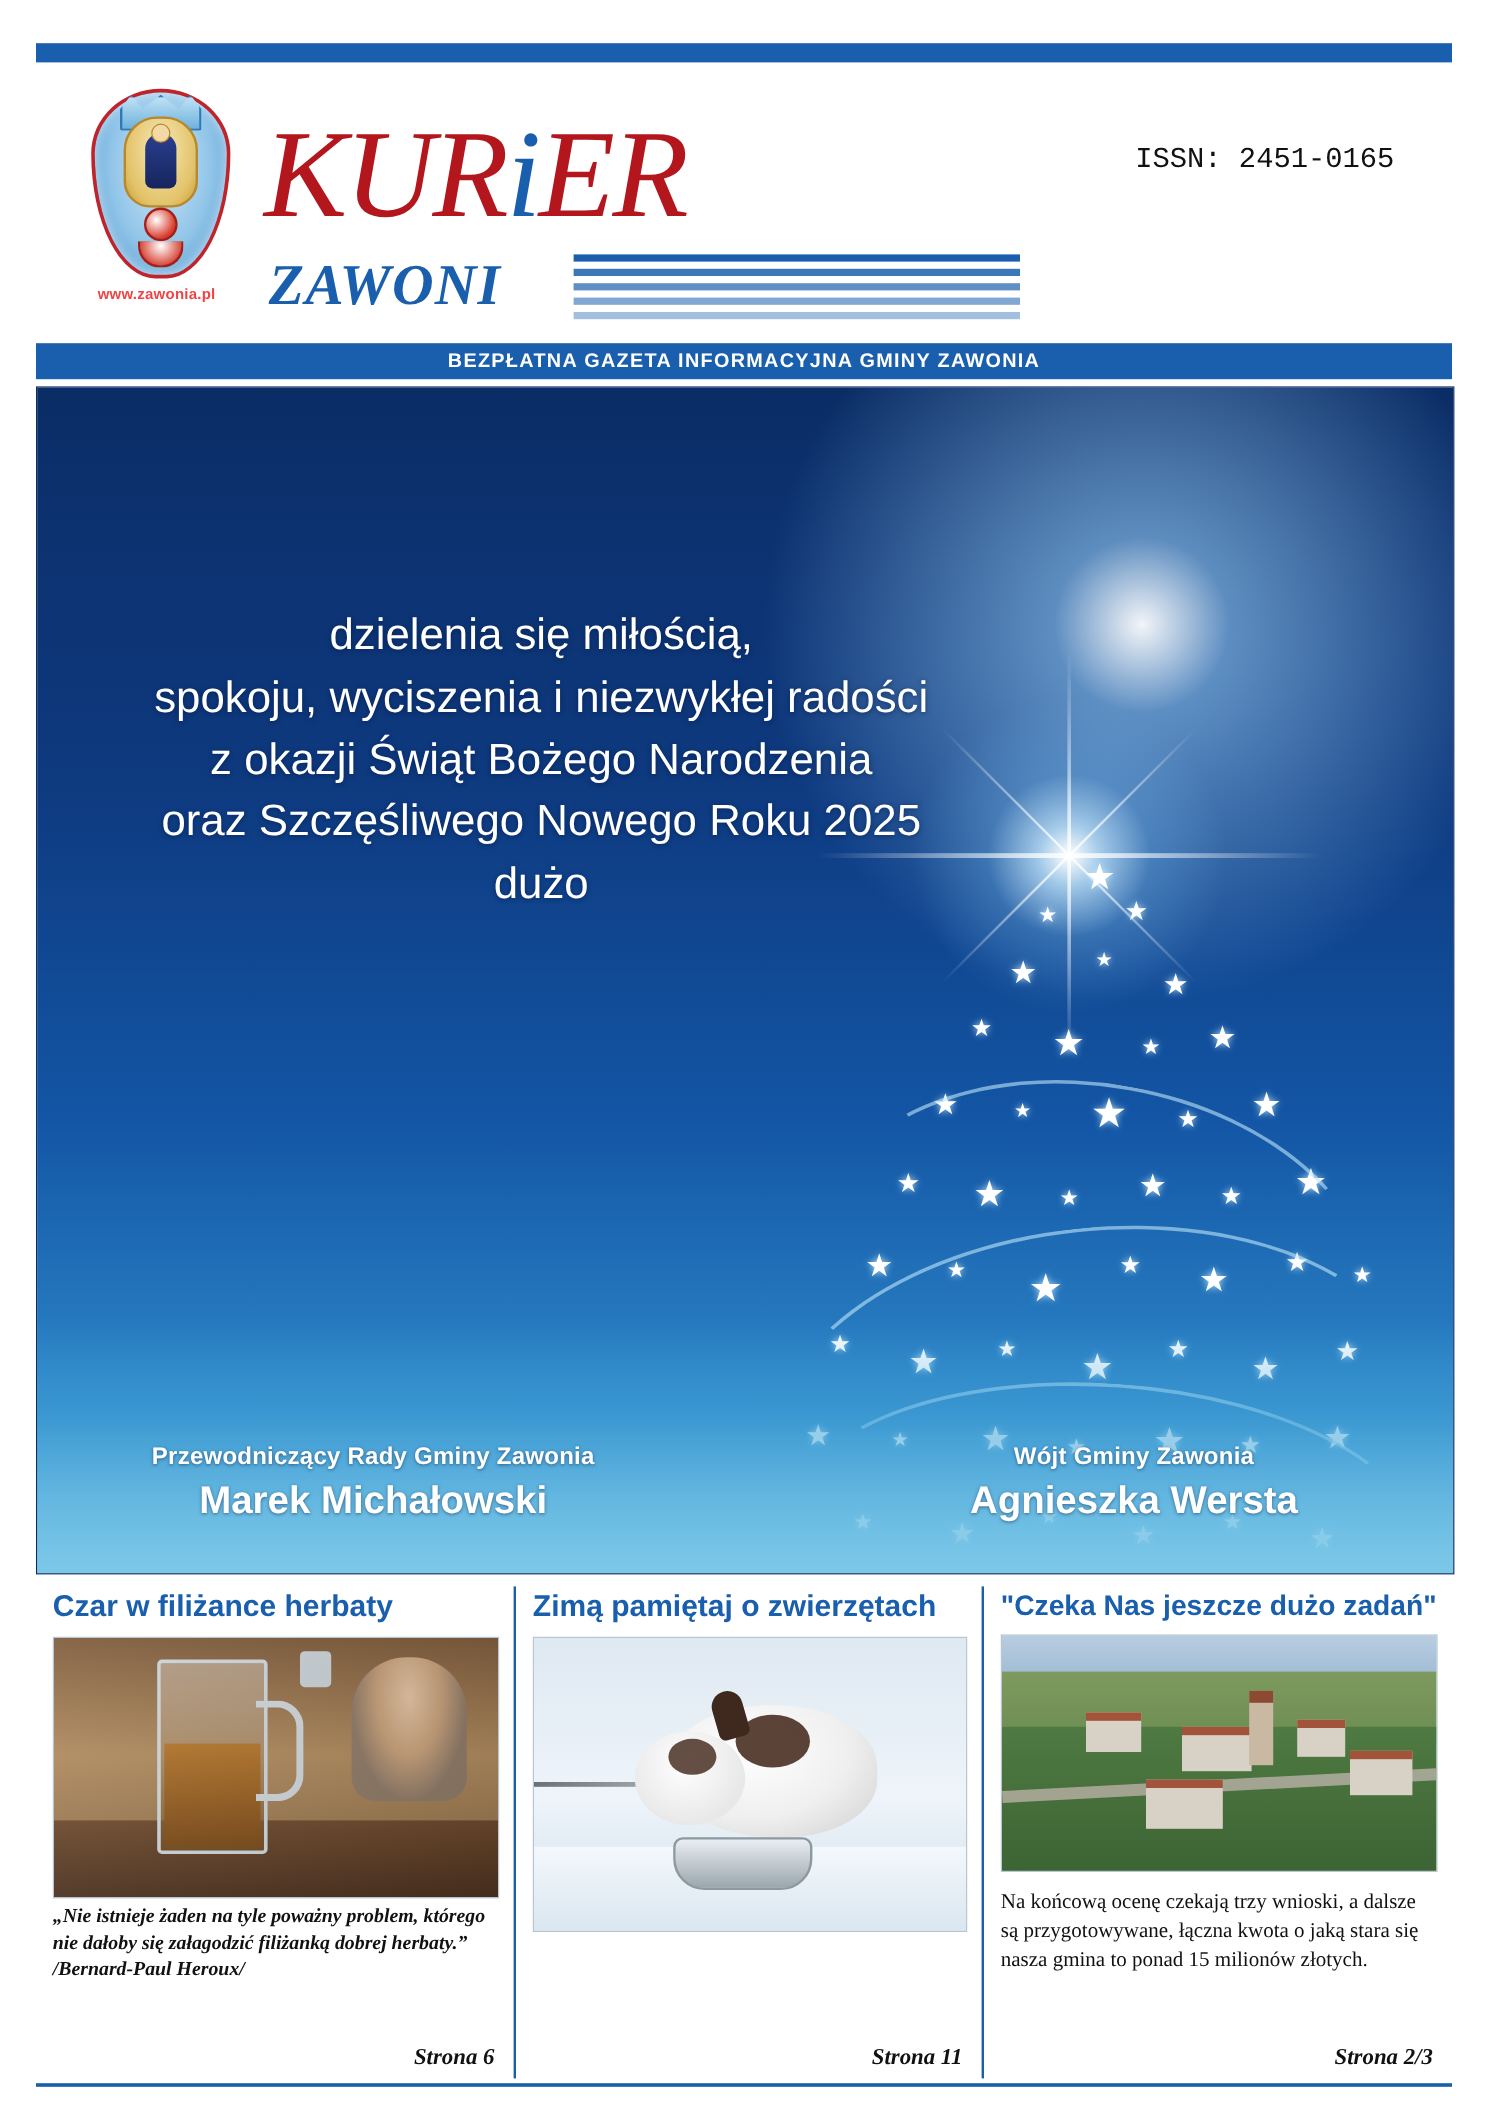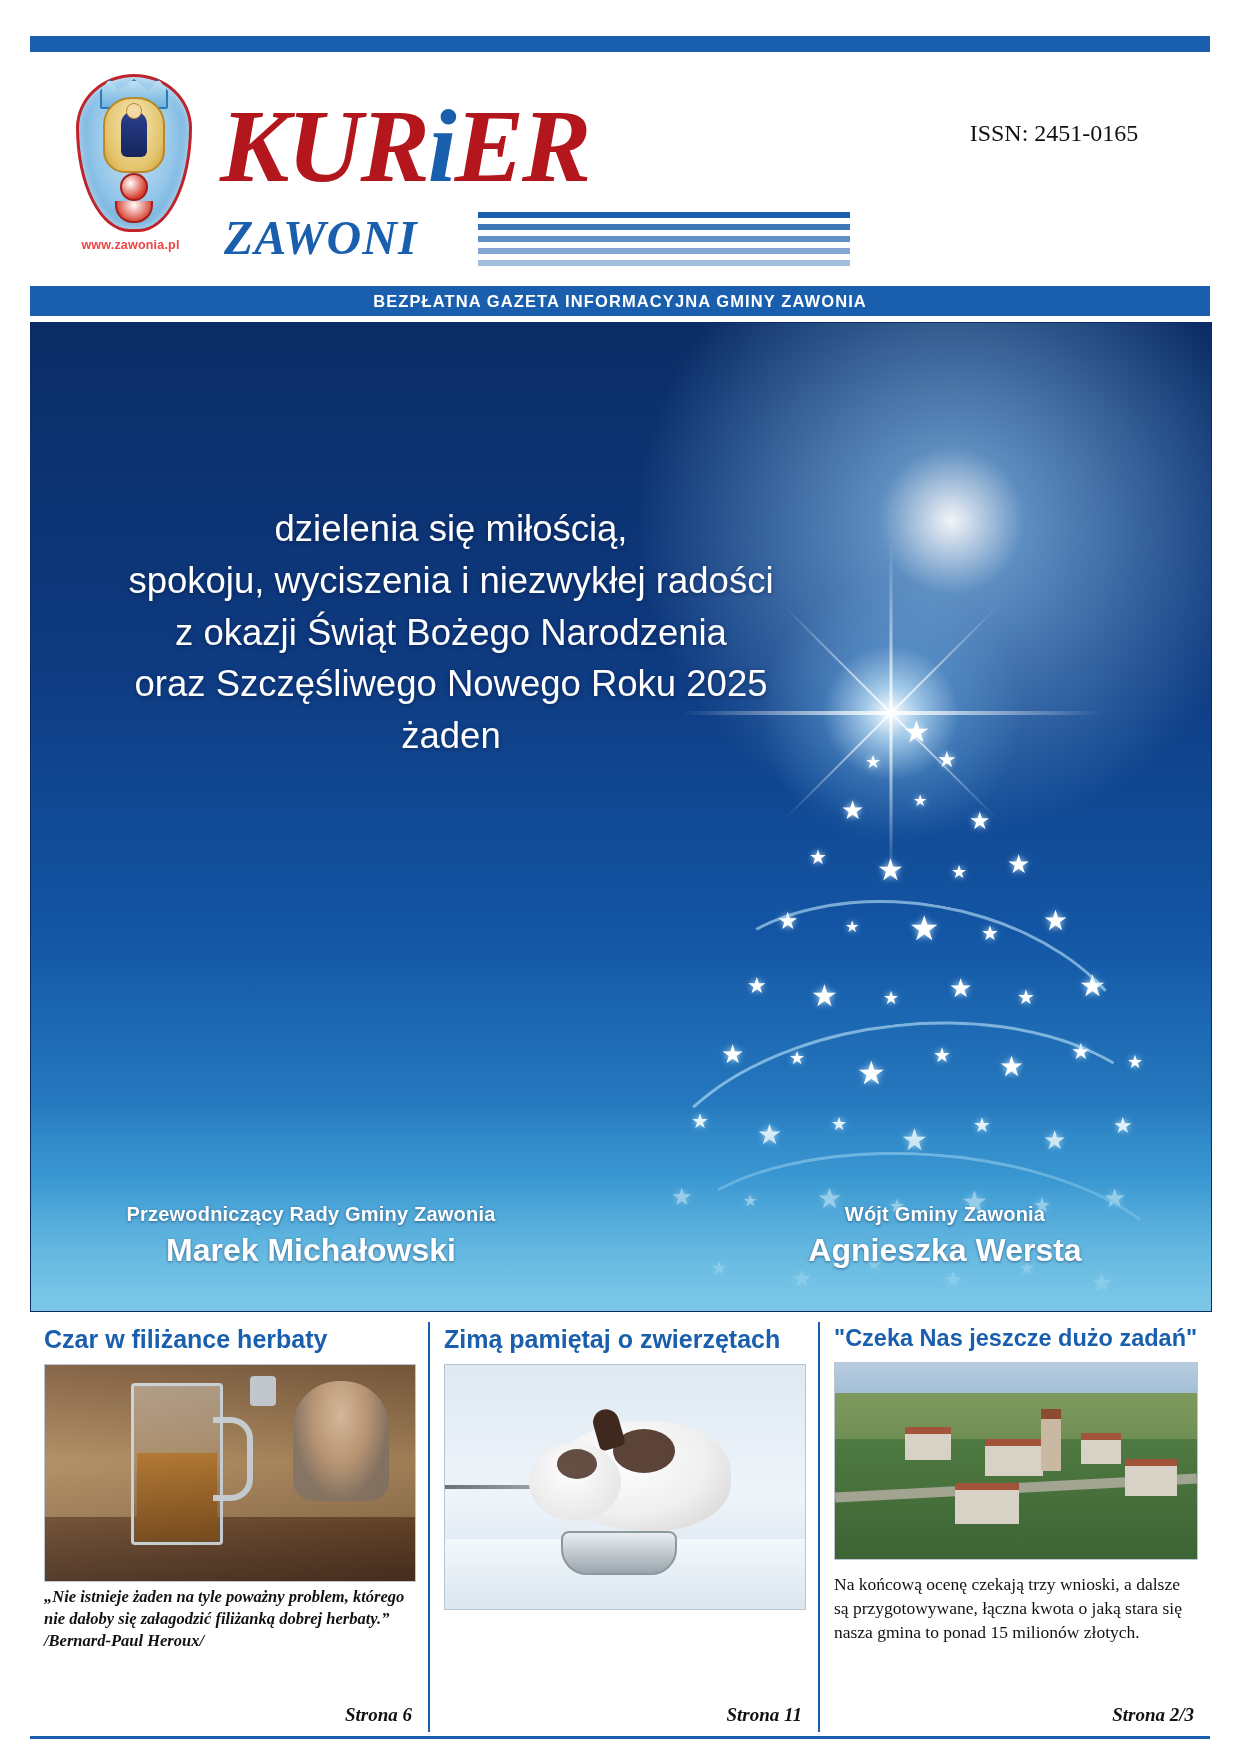--- a/index.html
+++ b/index.html
@@ -117,21 +117,21 @@
   .title-block {
     position: absolute;
     left: 220px; top: 14px;
     width: 640px; height: 200px;
   }
   .kurier {
     position: absolute;
     left: 0; top: 28px;
     font-family: "Liberation Serif", serif;
     font-size: 104px;
-    font-weight: bold;
+    font-weight: normal;
     font-style: italic;
     color: #b3161c;
     letter-spacing: -2px;
     line-height: 1;
     white-space: nowrap;
   }
   .kurier .i-blue { color: #1a5fad; }
   .zawoni {
     position: absolute;
     left: 4px; top: 148px;
@@ -170,21 +170,21 @@
     font-family: "Liberation Serif", serif;
     font-size: 33px;
     color: #111;
     white-space: nowrap;
   }
   .issue-line .big {
     font-size: 46px;
     font-weight: bold;
   }
   .issn {
-    font-family: Liberation Serif, serif;
+    font-family: Liberation Mono, monospace;
     font-size: 24px;
     color: #111;
     margin-top: 8px;
   }
   .subbar {
     position: absolute;
     left: 30px; top: 286px;
     width: 1180px; height: 30px;
     background: #1a5fad;
     color: #fff;
@@ -487,21 +487,21 @@
       <div class="swoosh" style="left:10px;  top:430px; width:520px; height:240px; transform: rotate(4deg);"></div>
     </div>
 
     <div class="ground"></div>
 
     <div class="hero-text">
       <div>dzielenia się miłością,</div>
       <div>spokoju, wyciszenia i niezwykłej radości</div>
       <div>z okazji Świąt Bożego Narodzenia</div>
       <div>oraz Szczęśliwego Nowego Roku 2025</div>
-      <div>żaden</div>
+      <div>dużo</div>
     </div>
 
     <div class="sign-left">
       <div class="sign-role">Przewodniczący Rady Gminy Zawonia</div>
       <div class="sign-name">Marek Michałowski</div>
     </div>
 
     <div class="sign-right">
       <div class="sign-role">Wójt Gminy Zawonia</div>
       <div class="sign-name">Agnieszka Wersta</div>

